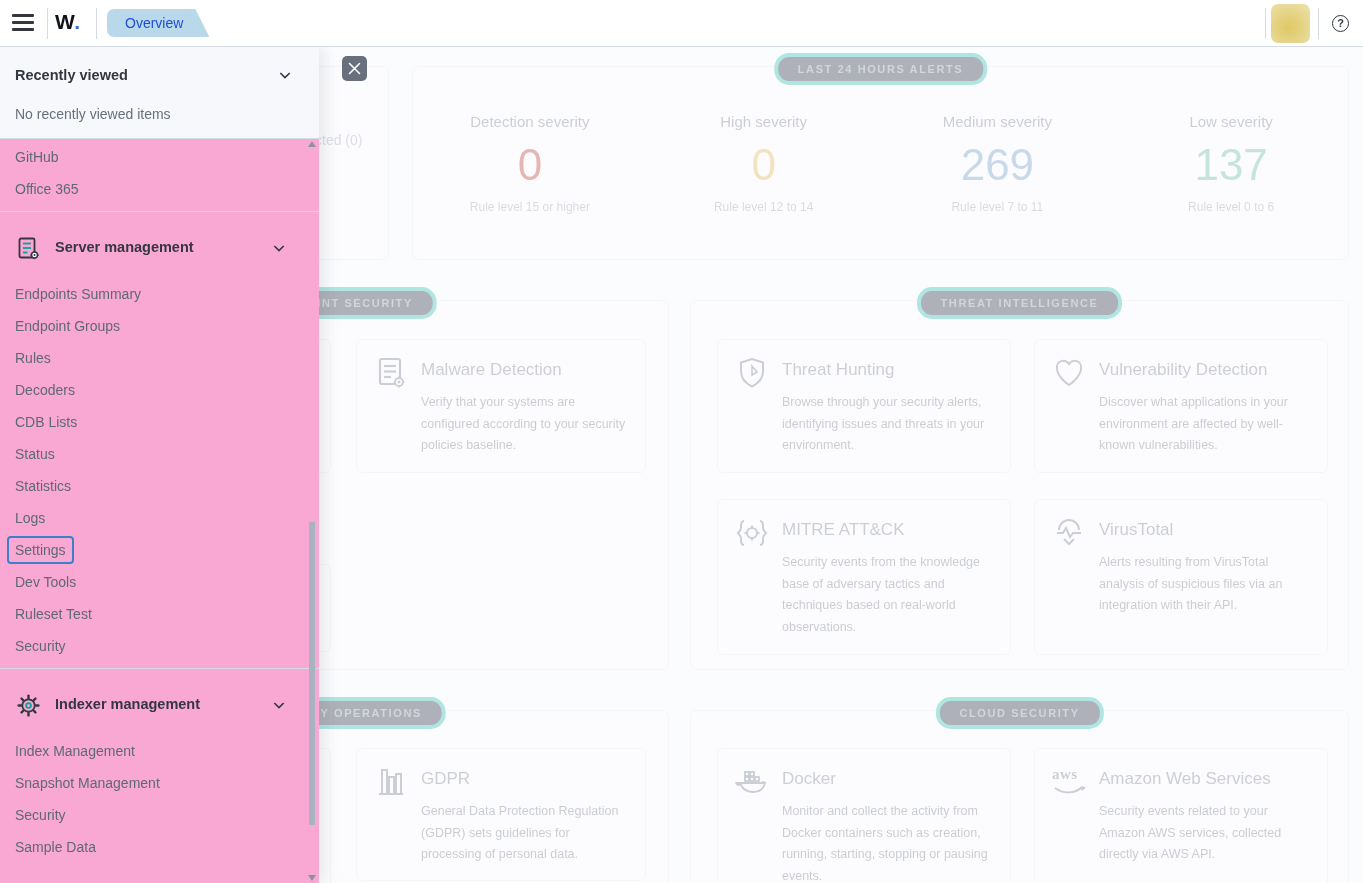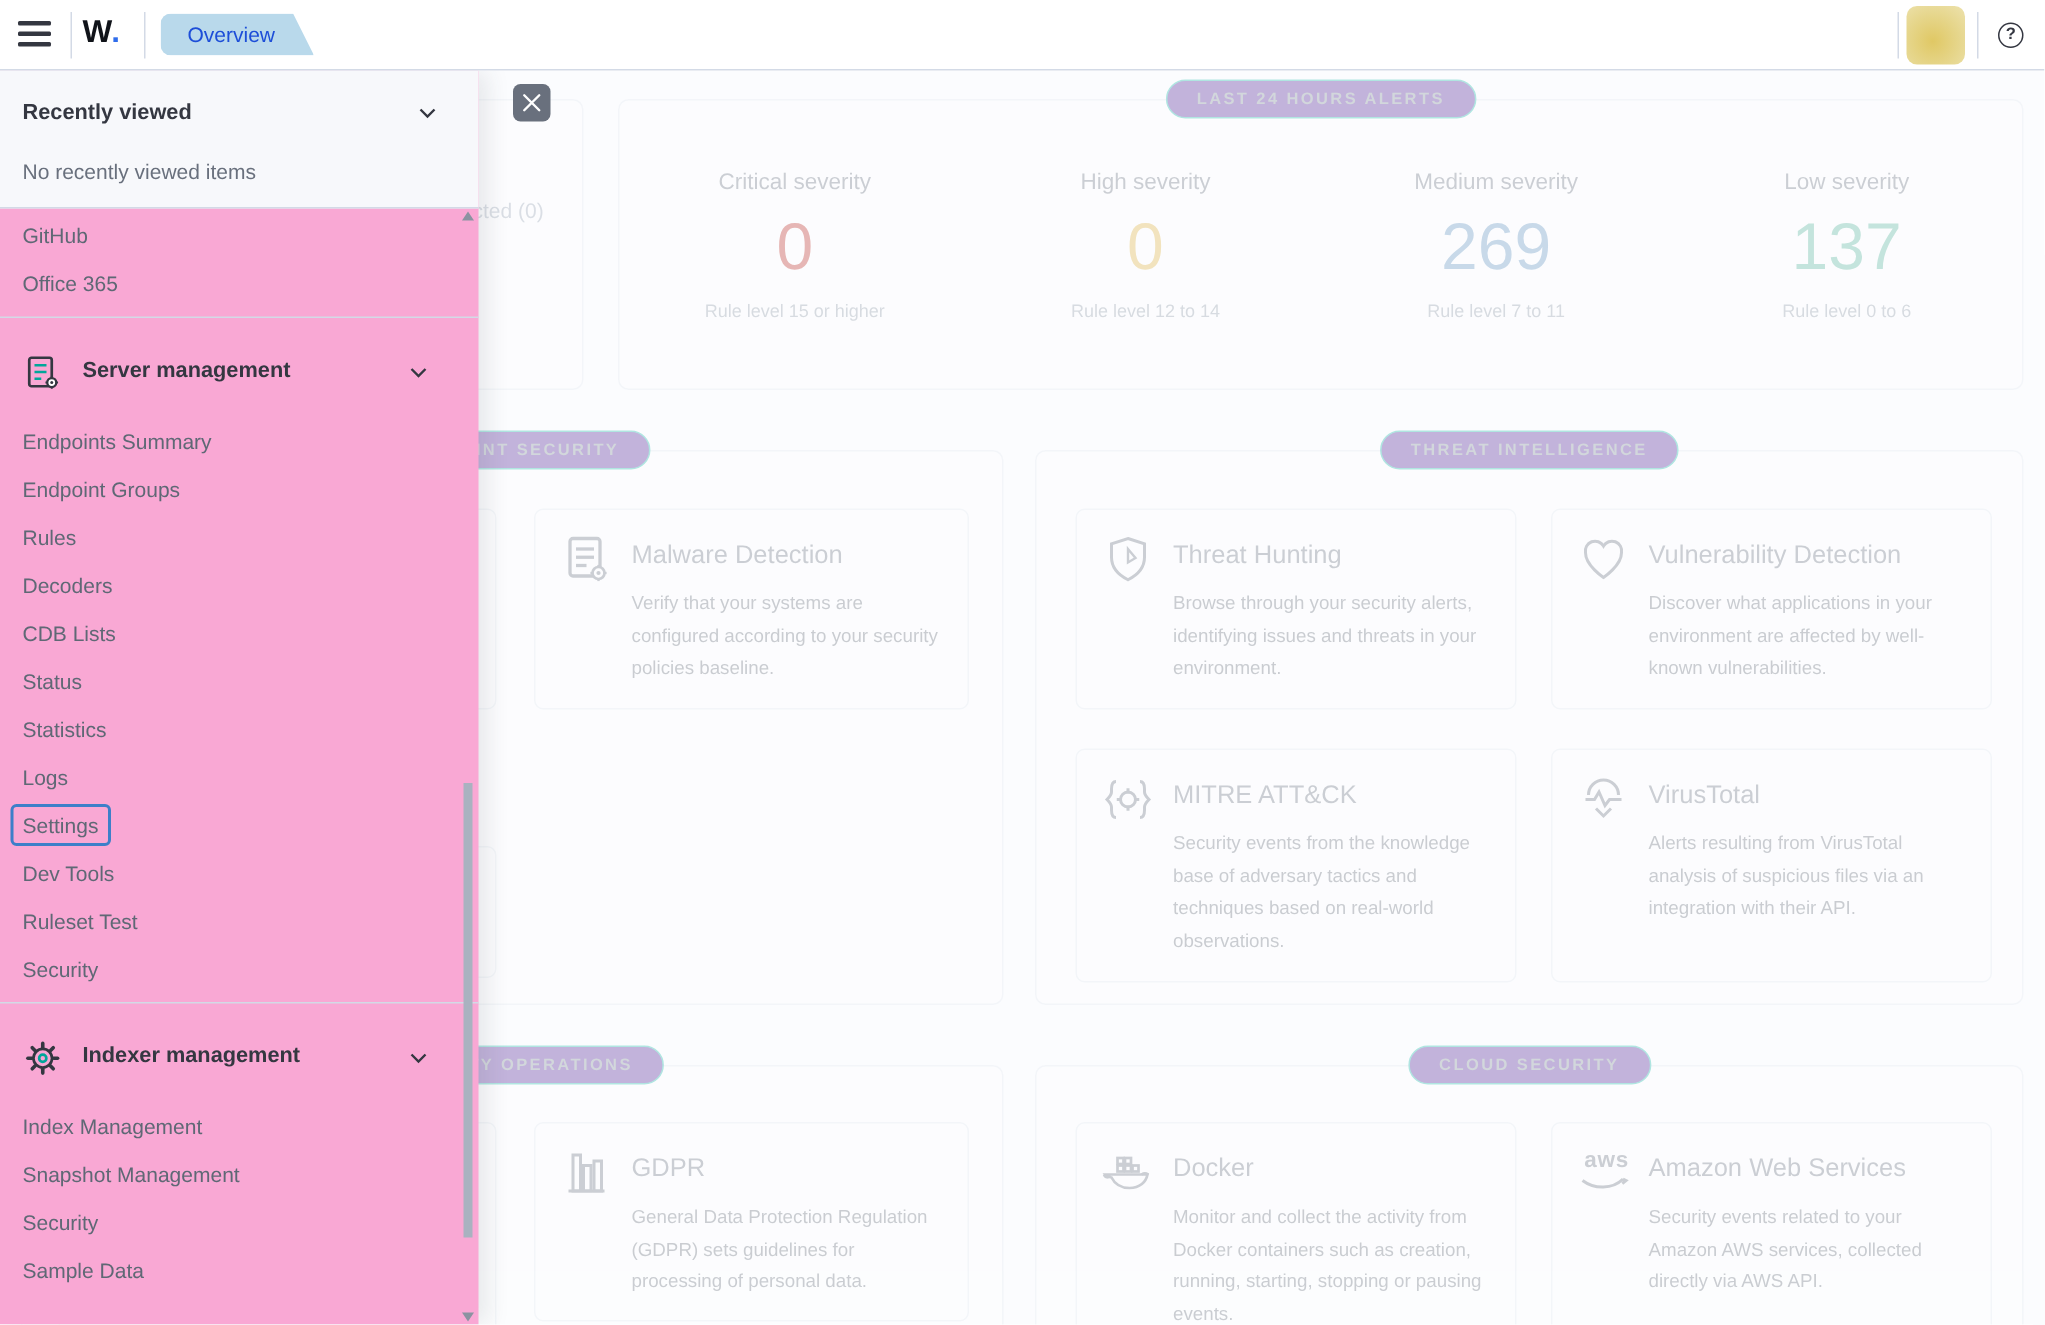--- a/index.html
+++ b/index.html
@@ -23,21 +23,21 @@
   .avatar { position:absolute; left:1271px; top:4px; width:39px; height:39px; border-radius:7px;
     background:radial-gradient(circle at 45% 60%, #E0C864 0%, #E6D68C 55%, #EDE2AE 100%); cursor:pointer; }
   .help { position:absolute; left:1332px; top:15px; width:17px; height:17px; border:1.4px solid #343741;
     border-radius:50%; color:#343741; font-size:11px; font-weight:bold; text-align:center; line-height:15px; cursor:pointer; }
 
   
   .main { position:absolute; top:47px; left:0; right:0; bottom:0; background:#FBFCFE; z-index:1; }
   .main-faded { position:absolute; inset:0; opacity:0.32; }
   .panel { position:absolute; background:#fff; border:1px solid #E4E9F0; border-radius:7px; }
   .pill { position:absolute; top:-14px; left:50%; transform:translateX(-50%); white-space:nowrap;
-    background:#4c1d95; border:1px solid #14b8a6; border-radius:15px; padding:6px 20px;
+    background:#0f172a; border:4px solid #14b8a6; border-radius:15px; padding:6px 20px;
     font-size:11px; font-weight:bold; letter-spacing:1.6px; color:#7F8A96; }
   .card { position:absolute; background:#fff; border:1px solid #E4E9F0; border-radius:6px; cursor:pointer; }
   .card .cicon { position:absolute; left:17px; top:16px; width:34px; height:34px; color:#69707D; }
   .card .ctitle { position:absolute; left:64px; top:20px; font-size:17px; color:#69707D; }
   .card .cdesc { position:absolute; left:64px; top:52px; right:14px; font-size:12.5px; color:#646B76; line-height:1.72; }
   .sev-row { display:flex; justify-content:space-around; padding-top:46px; text-align:center; }
   .sev { flex:1; }
   .sev-label { font-size:15px; color:#69707D; }
   .sev-value { font-size:44px; font-weight:300; line-height:1; margin-top:13px; }
   .sev-sub { font-size:12px; color:#8E98A5; margin-top:13px; }
@@ -77,21 +77,21 @@
     <div class="main-faded">
 
       <div class="panel" style="left:14px; top:19px; width:375px; height:194px;">
         <span class="fragment-text">cted (0)</span>
       </div>
 
       <div class="panel" style="left:412px; top:19px; width:937px; height:194px;">
         <div class="pill">LAST 24 HOURS ALERTS</div>
         <div class="sev-row">
           <div class="sev">
-            <div class="sev-label">Critical severity</div>
+            <div class="sev-label">Detection severity</div>
             <div class="sev-value" style="color: rgb(189, 39, 30);">0</div>
             <div class="sev-sub">Rule level 15 or higher</div>
           </div>
           <div class="sev">
             <div class="sev-label">High severity</div>
             <div class="sev-value" style="color: rgb(224, 177, 58);">0</div>
             <div class="sev-sub">Rule level 12 to 14</div>
           </div>
           <div class="sev">
             <div class="sev-label">Medium severity</div>
@@ -210,21 +210,21 @@
                 <rect x="20" y="12" width="4" height="4"></rect>
                 <path d="M4 18h26c-1 5-5 9-12 9-6 0-10-3-12-7-2-.3-3-1-4-2z"></path>
                 <path d="M26 18c1.5-1 3-1 4.5 0"></path>
                 <path d="M4 20c-1.5 0-2.5-.7-3-2"></path>
               </svg>
           </span>
           <span class="ctitle">Docker</span>
           <span class="cdesc">Monitor and collect the activity from Docker containers such as creation, running, starting, stopping or pausing events.</span>
         </div>
         <div class="card" style="left:343px; top:37px; width:294px; height:150px;">
-          <span class="cicon" style="text-align:right;">
+          <span class="cicon" style="text-align:left;font-family:Liberation Serif, serif;">
             <span class="aws-word">aws</span>
             <svg viewBox="0 0 34 12" width="34" height="12" fill="none" stroke="#69707D" stroke-width="2">
                 <path d="M3 3c8 6 20 6 27-1"></path>
                 <path d="M30 2l2 1-2.5 2"></path>
               </svg>
           </span>
           <span class="ctitle">Amazon Web Services</span>
           <span class="cdesc">Security events related to your Amazon AWS services, collected directly via AWS API.</span>
         </div>
       </div>

